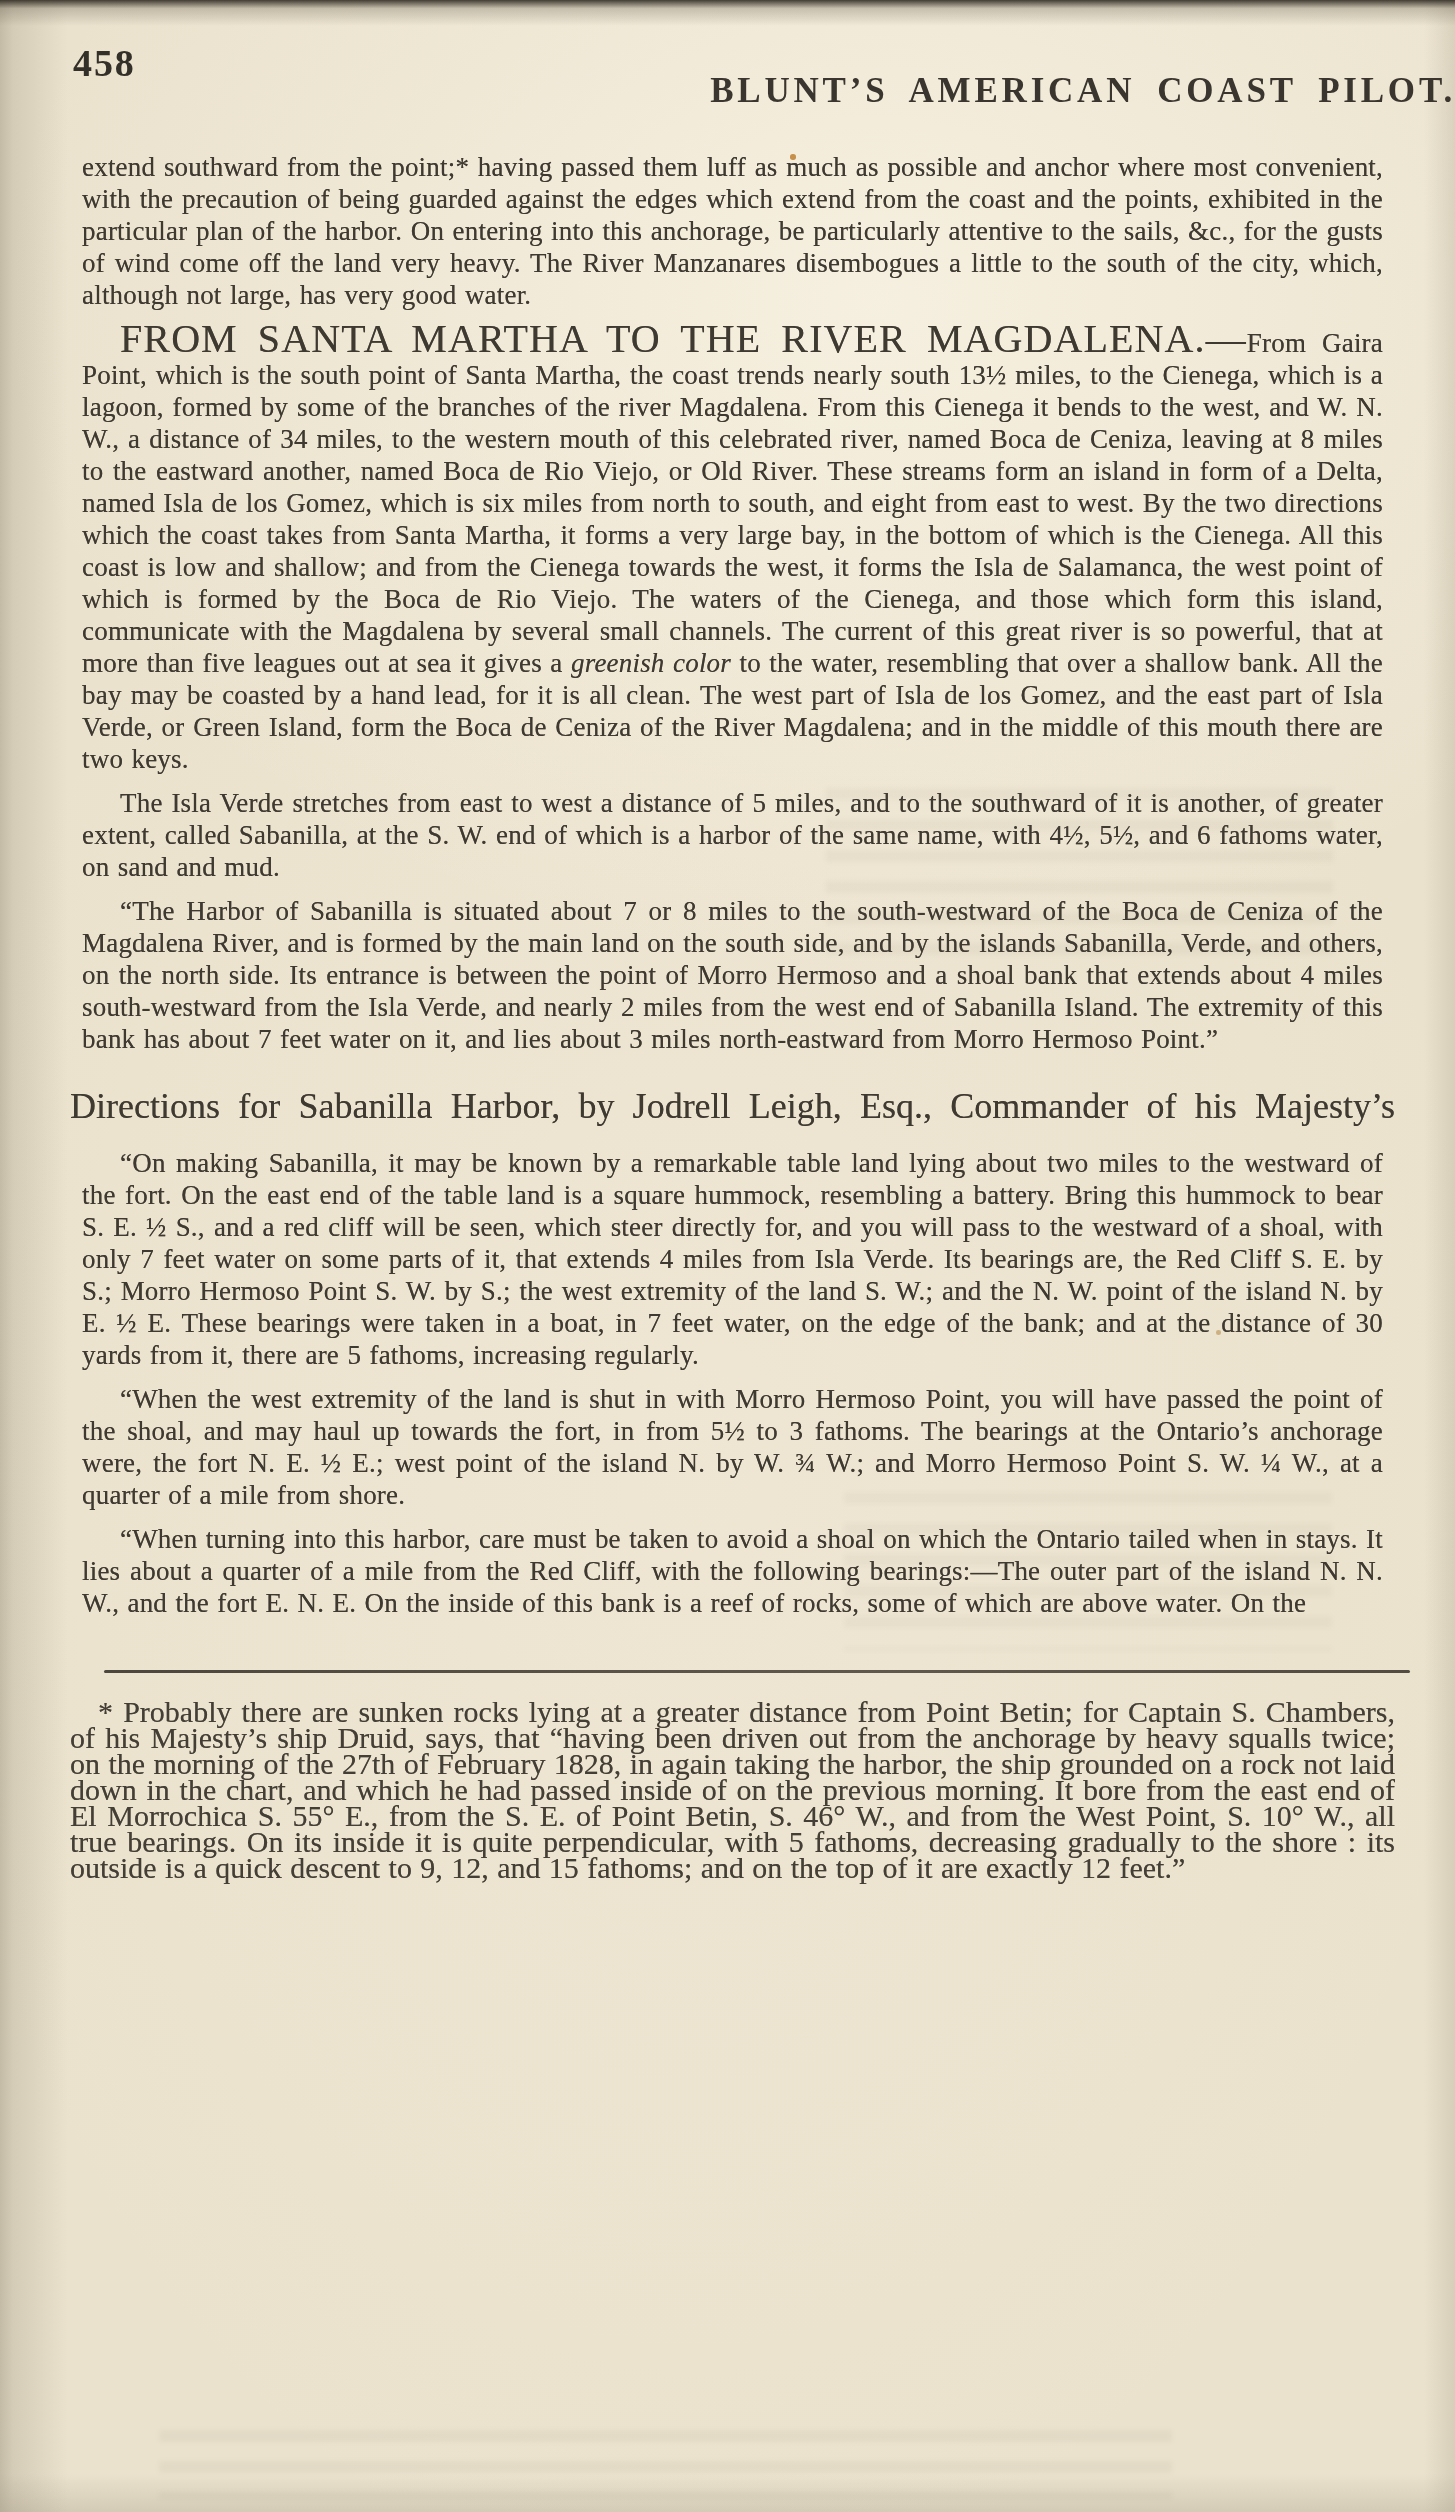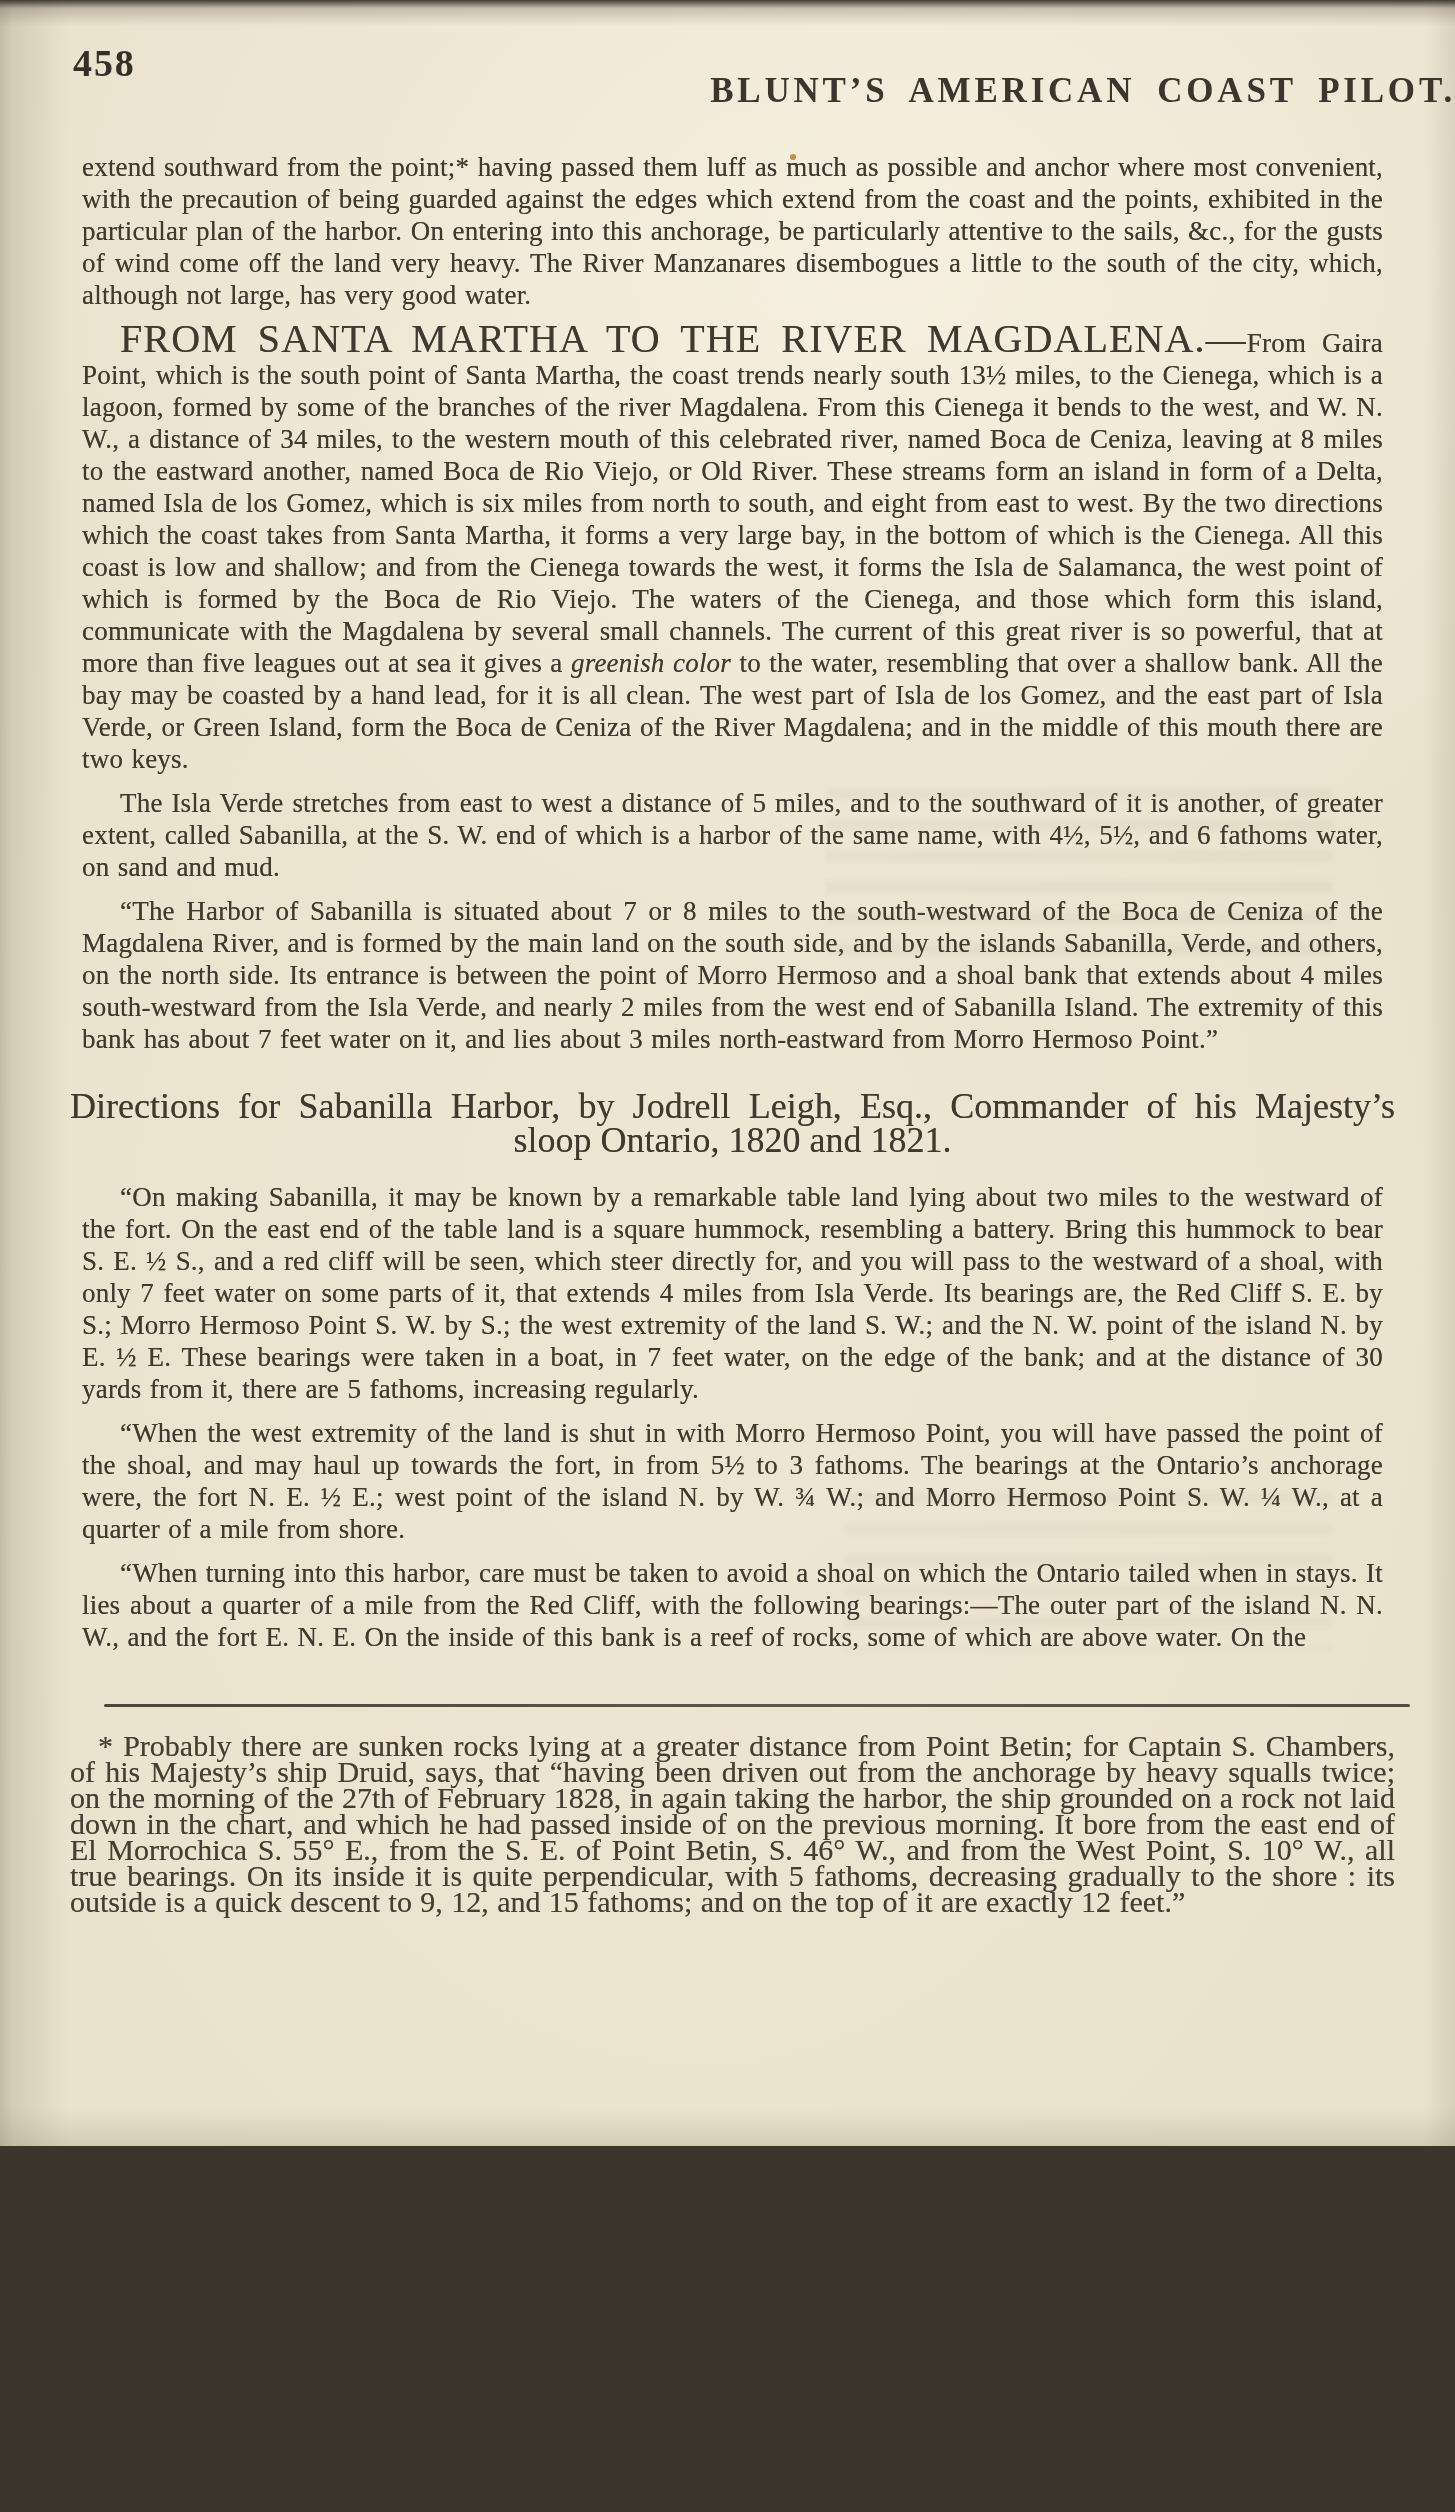--- a/index.html
+++ b/index.html
@@ -1,18 +1,18 @@
 <!DOCTYPE html>
 <html style="font-size:15px"><head>
 <meta charset="utf-8">
 <style>
   html,body { margin:0; padding:0; background:#3a362e; }
   .page {
     position:relative;
-    width:1456px; height:2146px;
+    width:1456px; height:2512px;
     margin:0 auto;
     overflow:hidden;
     background-color:#eae2cd;
     background-image:
       linear-gradient(180deg, rgba(48,43,35,0.9) 0px, rgba(90,82,66,0.28) 8.4px, rgba(90,82,66,0) 26px),
       linear-gradient(90deg, rgba(150,140,120,0.45) 0px, rgba(116,104,84,0.18) 13px, rgba(116,104,84,0) 68px),
       linear-gradient(270deg, rgba(136,124,102,0.20) 0px, rgba(136,124,102,0) 32px),
       linear-gradient(0deg, rgba(122,110,88,0.20) 0px, rgba(122,110,88,0) 38px),
       radial-gradient(ellipse 1220px 938px at 60% 12%, rgba(248,242,227,0.85), rgba(248,242,227,0) 72%),
       radial-gradient(ellipse 1032px 1501px at 48% 58%, rgba(242,234,215,0.55), rgba(242,234,215,0) 78%);
@@ -87,21 +87,20 @@
   <div class="column">
     <div>
         <p class="para"><span>extend southward from the point;* having passed them luff as much as possible and anchor where most convenient, with the precaution of being guarded against the edges which extend from the coast and the points, exhibited in the particular plan of the harbor. On entering into this anchorage, be particularly attentive to the sails, &amp;c., for the gusts of wind come off the land very heavy. The River Manzanares disembogues a little to the south of the city, which, although not large, has very good water.</span></p>
         <p class="para indent"><span class="caps">FROM SANTA MARTHA TO THE RIVER MAGDALENA.—</span><span>From Gaira Point, which is the south point of Santa Martha, the coast trends nearly south 13½ miles, to the Cienega, which is a lagoon, formed by some of the branches of the river Magdalena. From this Cienega it bends to the west, and W. N. W., a distance of 34 miles, to the western mouth of this celebrated river, named Boca de Ceniza, leaving at 8 miles to the eastward another, named Boca de Rio Viejo, or Old River. These streams form an island in form of a Delta, named Isla de los Gomez, which is six miles from north to south, and eight from east to west. By the two directions which the coast takes from Santa Martha, it forms a very large bay, in the bottom of which is the Cienega. All this coast is low and shallow; and from the Cienega towards the west, it forms the Isla de Salamanca, the west point of which is formed by the Boca de Rio Viejo. The waters of the Cienega, and those which form this island, communicate with the Magdalena by several small channels. The current of this great river is so powerful, that at more than five leagues out at sea it gives a </span><span class="italic">greenish color</span><span> to the water, resembling that over a shallow bank. All the bay may be coasted by a hand lead, for it is all clean. The west part of Isla de los Gomez, and the east part of Isla Verde, or Green Island, form the Boca de Ceniza of the River Magdalena; and in the middle of this mouth there are two keys.</span></p>
         <p class="para indent"><span>The Isla Verde stretches from east to west a distance of 5 miles, and to the southward of it is another, of greater extent, called Sabanilla, at the S. W. end of which is a harbor of the same name, with 4½, 5½, and 6 fathoms water, on sand and mud.</span></p>
         <p class="para indent"><span>“The Harbor of Sabanilla is situated about 7 or 8 miles to the south-westward of the Boca de Ceniza of the Magdalena River, and is formed by the main land on the south side, and by the islands Sabanilla, Verde, and others, on the north side. Its entrance is between the point of Morro Hermoso and a shoal bank that extends about 4 miles south-westward from the Isla Verde, and nearly 2 miles from the west end of Sabanilla Island. The extremity of this bank has about 7 feet water on it, and lies about 3 miles north-eastward from Morro Hermoso Point.”</span></p>
       </div>
 
     <div class="directions">
       <span class="line1">Directions for Sabanilla Harbor, by Jodrell Leigh, Esq., Commander of his Majesty’s</span>
-      <span class="line2">sloop Ontario, 1820 and 1821.</span>
     </div>
 
     <div>
         <p class="para indent"><span>“On making Sabanilla, it may be known by a remarkable table land lying about two miles to the westward of the fort. On the east end of the table land is a square hummock, resembling a battery. Bring this hummock to bear S. E. ½ S., and a red cliff will be seen, which steer directly for, and you will pass to the westward of a shoal, with only 7 feet water on some parts of it, that extends 4 miles from Isla Verde. Its bearings are, the Red Cliff S. E. by S.; Morro Hermoso Point S. W. by S.; the west extremity of the land S. W.; and the N. W. point of the island N. by E. ½ E. These bearings were taken in a boat, in 7 feet water, on the edge of the bank; and at the distance of 30 yards from it, there are 5 fathoms, increasing regularly.</span></p>
         <p class="para indent"><span>“When the west extremity of the land is shut in with Morro Hermoso Point, you will have passed the point of the shoal, and may haul up towards the fort, in from 5½ to 3 fathoms. The bearings at the Ontario’s anchorage were, the fort N. E. ½ E.; west point of the island N. by W. ¾ W.; and Morro Hermoso Point S. W. ¼ W., at a quarter of a mile from shore.</span></p>
         <p class="para indent"><span>“When turning into this harbor, care must be taken to avoid a shoal on which the Ontario tailed when in stays. It lies about a quarter of a mile from the Red Cliff, with the following bearings:—The outer part of the island N. N. W., and the fort E. N. E. On the inside of this bank is a reef of rocks, some of which are above water. On the</span></p>
       </div>
 
     <div class="footnote-rule"></div>
     <p class="footnote">* Probably there are sunken rocks lying at a greater distance from Point Betin; for Captain S. Chambers, of his Majesty’s ship Druid, says, that “having been driven out from the anchorage by heavy squalls twice; on the morning of the 27th of February 1828, in again taking the harbor, the ship grounded on a rock not laid down in the chart, and which he had passed inside of on the previous morning. It bore from the east end of El Morrochica S. 55° E., from the S. E. of Point Betin, S. 46° W., and from the West Point, S. 10° W., all true bearings. On its inside it is quite perpendicular, with 5 fathoms, decreasing gradually to the shore : its outside is a quick descent to 9, 12, and 15 fathoms; and on the top of it are exactly 12 feet.”</p>

